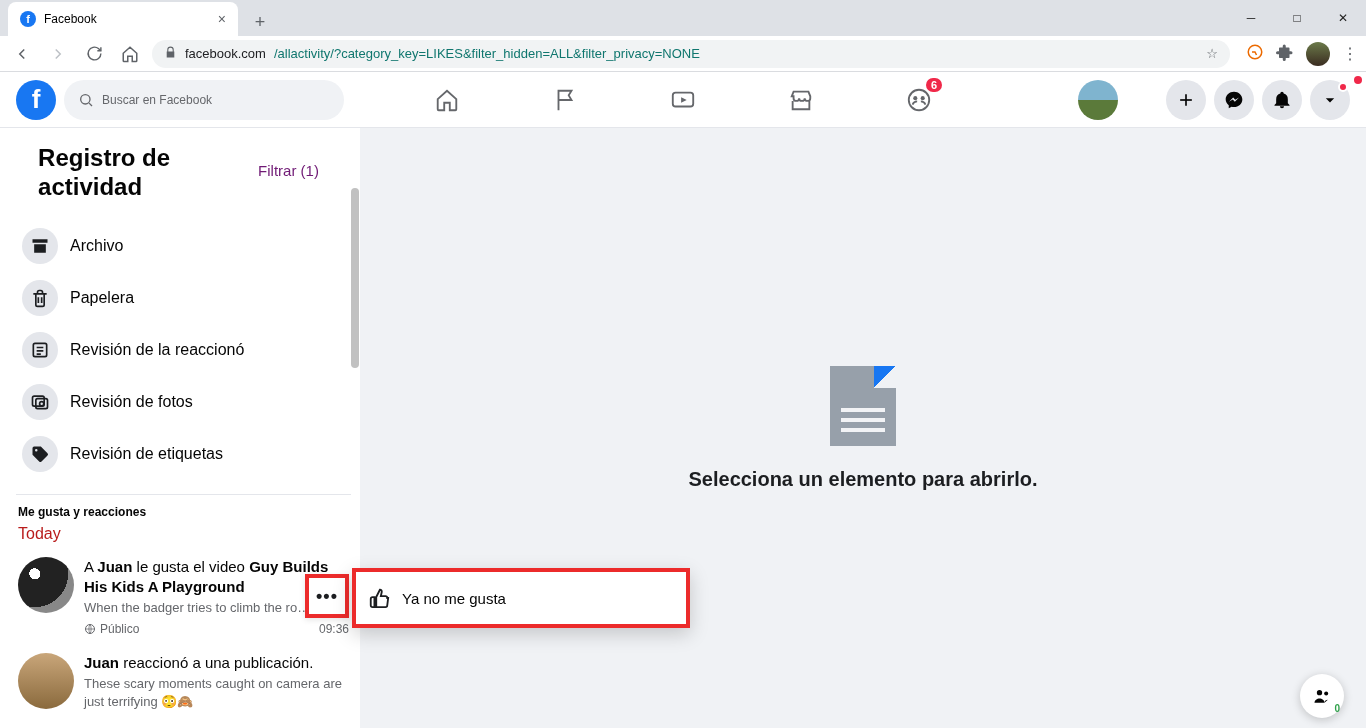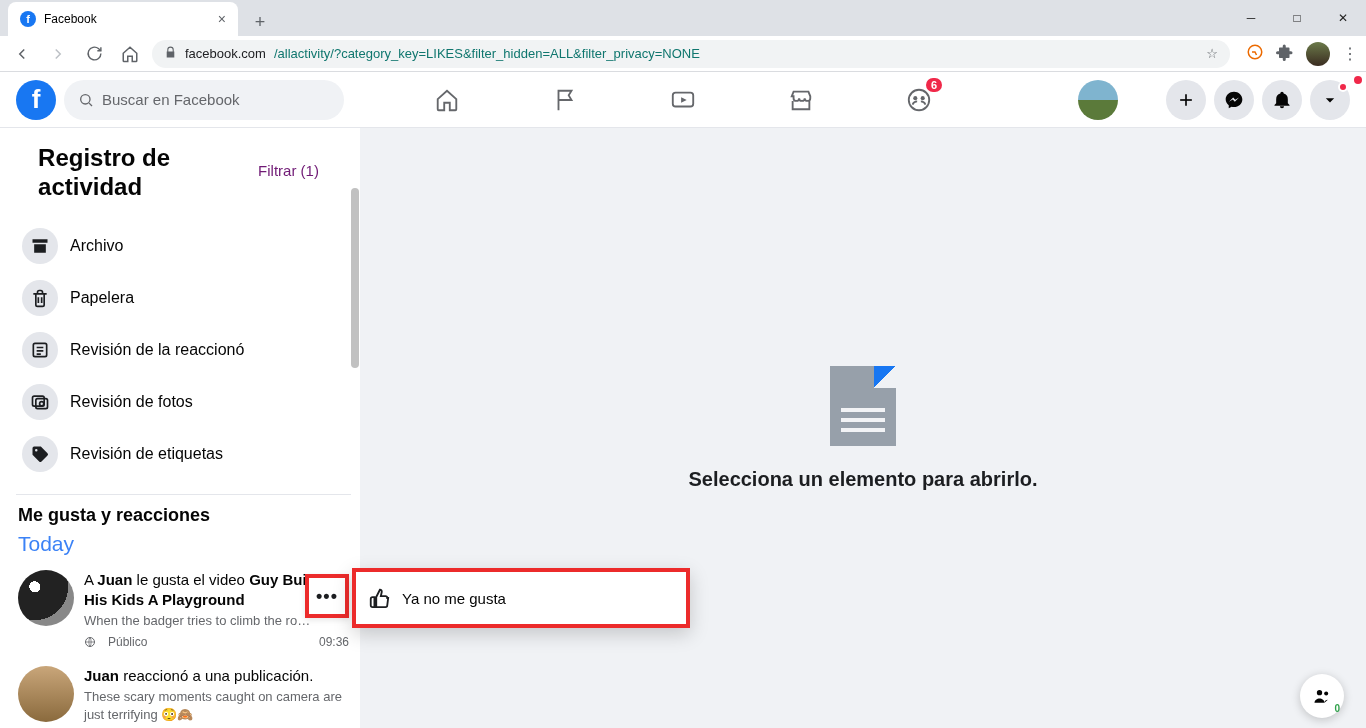--- a/index.html
+++ b/index.html
@@ -19,21 +19,21 @@
 .nav-icon.disabled { color: #bdc1c6; }
 .address { flex: 1; height: 28px; background: #f1f3f4; border-radius: 14px; display: flex; align-items: center; padding: 8px 12px; font-size: 13px; color: #5f6368; gap: 8px; }
 .address .lock { color: #5f6368; }
 .address .domain { color: #202124; }
 .addr-right-icons { display: flex; align-items: center; gap: 12px; margin-left: 8px; }
 .ext-avatar { width: 24px; height: 24px; border-radius: 50%; background: linear-gradient(#6b7a4a,#3a2c20); }
 
 
 .fb-header { height: 56px; background: #fff; border-bottom: 1px solid #e4e6eb; display: flex; align-items: center; padding: 0 16px; position: relative; }
 .fb-logo { width: 40px; height: 40px; border-radius: 50%; background: #1877f2; display:flex; align-items:center; justify-content:center; color:#fff; font-weight:bold; font-size:26px; font-family: Arial; }
-.fb-search { margin-left: 8px; background: #f0f2f5; border-radius: 20px; height: 40px; width: 280px; display: flex; align-items: center; padding: 0 14px; gap: 8px; color: #65676b; font-size: 15px; }
+.fb-search { margin-left: 8px; background: #f0f2f5; border-radius: 20px; height: 40px; width: 280px; display: flex; align-items: center; padding: 0 14px; gap: 8px; color: #65676b; font-size: 12px; }
 .fb-center-nav { position:absolute; left:50%; transform:translateX(-50%); display:flex; gap: 8px; }
 .fb-center-nav .nav-item { width: 110px; height: 48px; display:flex; align-items:center; justify-content:center; color: #65676b; border-radius: 8px; position: relative; }
 .fb-center-nav .nav-item svg { width: 26px; height: 26px; }
 .badge-red { position: absolute; top: 2px; right: 32px; background: #f02849; color: #fff; border-radius: 10px; font-size: 11px; font-weight: 600; padding: 1px 5px; }
 .fb-right { margin-left: auto; display: flex; align-items: center; gap: 8px; }
 .fb-avatar-top { width: 40px; height: 40px; border-radius: 50%; background: linear-gradient(#7fb4cf 50%, #5b7a3a 50%); margin-right: 40px;}
 .fb-circle-btn { width: 40px; height: 40px; border-radius: 50%; background: #e4e6eb; display:flex; align-items:center; justify-content:center; color: #050505; position: relative; }
 .fb-circle-btn svg { width: 20px; height: 20px; }
 .red-dot { position: absolute; top: 2px; right: 2px; width: 10px; height: 10px; background: #f02849; border-radius: 50%; border: 2px solid #fff; }
 
@@ -42,32 +42,32 @@
 .sidebar { width: 360px; border-right: 1px solid transparent; padding: 16px 8px 0 16px; position: relative; overflow: hidden; }
 .sidebar::after { content:""; position:absolute; right: 0; top: 60px; width: 8px; height: 180px; background: #c1c1c1; border-radius: 4px; }
 .sb-title-row { display:flex; align-items: flex-start; justify-content: center; margin-bottom: 18px; padding-right: 10px;}
 .sb-title { font-size: 24px; font-weight: 700; color: #050505; line-height: 1.2; max-width: 220px;}
 .sb-filter { color: #701a75; font-size: 15px; font-weight: 500; margin-top: 18px; cursor: pointer;}
 .sb-item { display:flex; align-items:center; gap: 12px; height: 52px; border-radius: 8px; padding: 0 6px; cursor: pointer; }
 .sb-icon { width: 36px; height: 36px; border-radius: 50%; background: #e4e6eb; display:flex; align-items:center; justify-content:center; color: #1c1e21; }
 .sb-icon svg { width: 20px; height: 20px; }
 .sb-label { font-size: 16px; font-weight: 500; color: #050505; }
 .sb-divider { border: none; border-top: 1px solid #e4e6eb; margin: 14px 0 10px; }
-.sb-section { font-size: 18px; font-weight: 700; color: #050505; margin: 10px 0 6px 2px;}
-.sb-day { font-size: 21px; color: #3b82f6; margin: 6px 0 8px 2px;}
+.sb-section { font-size: 12px; font-weight: 700; color: #050505; margin: 10px 0 6px 2px;}
+.sb-day { font-size: 16px; color: #b91c1c; margin: 6px 0 8px 2px;}
 .activity-item { display:flex; gap: 10px; padding: 6px 2px 10px; position: relative; }
 .activity-av { width: 56px; height: 56px; border-radius: 50%; background: #ccc; flex-shrink: 0; overflow:hidden; display:flex; align-items:center; justify-content:center; font-size:24px; }
 .av1 { background: radial-gradient(circle at 30% 30%, #fff 0 10%, #222 10% 60%, #888 60% 100%); }
 .av2 { background: linear-gradient(#c9a67a,#8a6a3d); }
 .activity-body { flex: 1; font-size: 14px; color: #050505; line-height: 1.35; }
 .activity-body .line1 { font-size: 15px; }
 .activity-body b { font-weight: 600; }
 .activity-body .desc { font-size: 13px; color: #65676b; margin-top: 2px; }
 .meta-row { display:flex; align-items:center; justify-content: space-between; margin-top: 4px; font-size: 12px; color: #65676b; }
-.meta-left { display:flex; align-items:center; gap: 12px; }
+.meta-left { display:flex; align-items:center; gap: 4px; }
 
 .main-panel { flex:1; background: #f0f2f5; display:flex; flex-direction:column; align-items:center; justify-content:center; gap: 22px; position: relative;}
 .doc-illus { width: 66px; height: 80px; background: #97a0aa; position: relative; display:flex; flex-direction:column; justify-content:flex-end; align-items:center; padding-bottom:14px; gap:6px;}
 .doc-illus .fold { position:absolute; top:0; right:0; width: 22px; height: 22px; background: linear-gradient(135deg, #1877f2 50%, #f0f2f5 50%); }
 .doc-illus .ln { width: 44px; height: 4px; background: #f2f3f5; }
 .empty-text { font-size: 20px; font-weight: 700; color: #1c1e21; }
 
 
 .dots-btn { position:absolute; left: 305px; top: 574px; width: 44px; height: 44px; background: #fff; border: 4px solid #ec2b2b; display:flex; align-items:center; justify-content:center; font-size: 18px; font-weight: bold; color:#1c1e21; letter-spacing: 1px; box-shadow: 0 2px 6px rgba(0,0,0,.1); z-index: 50; cursor:pointer;}
 .context-menu { position:absolute; left: 352px; top: 568px; width: 338px; height: 60px; background: #fff; border: 4px solid #ec2b2b; box-shadow: 0 6px 18px rgba(0,0,0,.18); display:flex; align-items:center; padding: 0 12px; gap: 12px; z-index: 50; cursor:pointer;}

